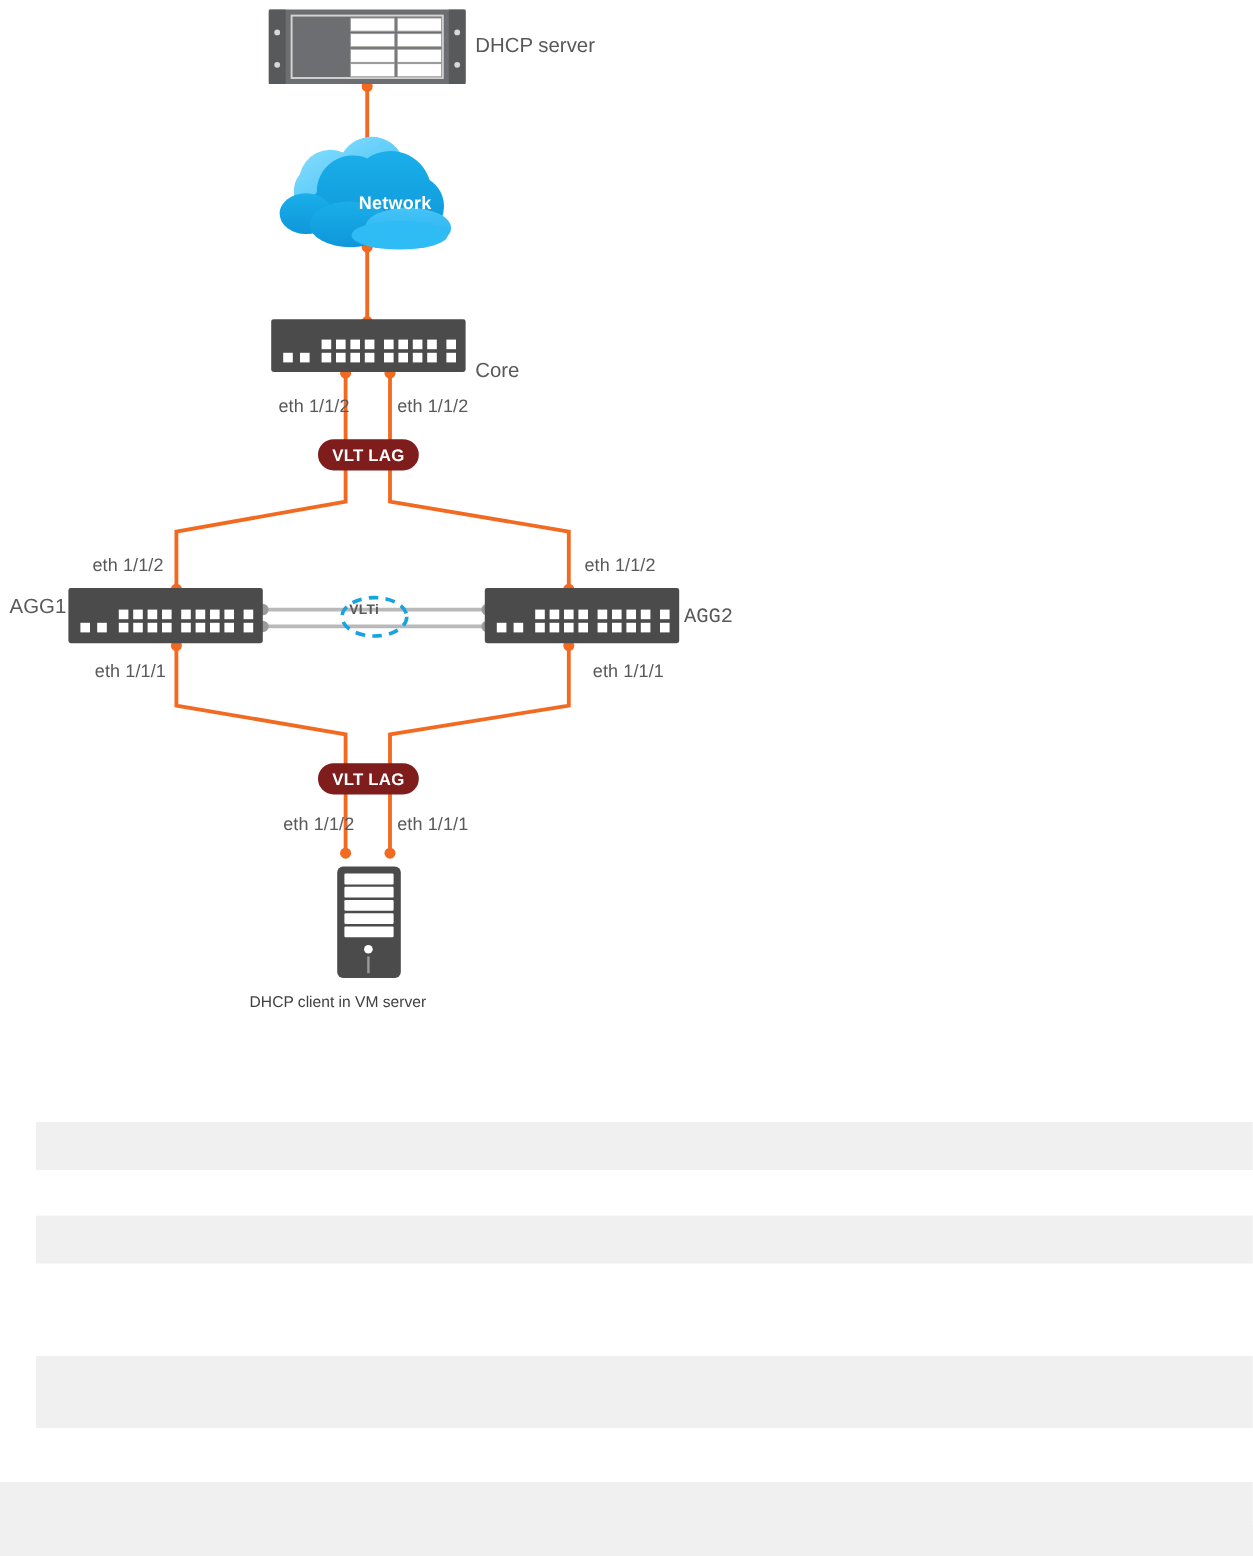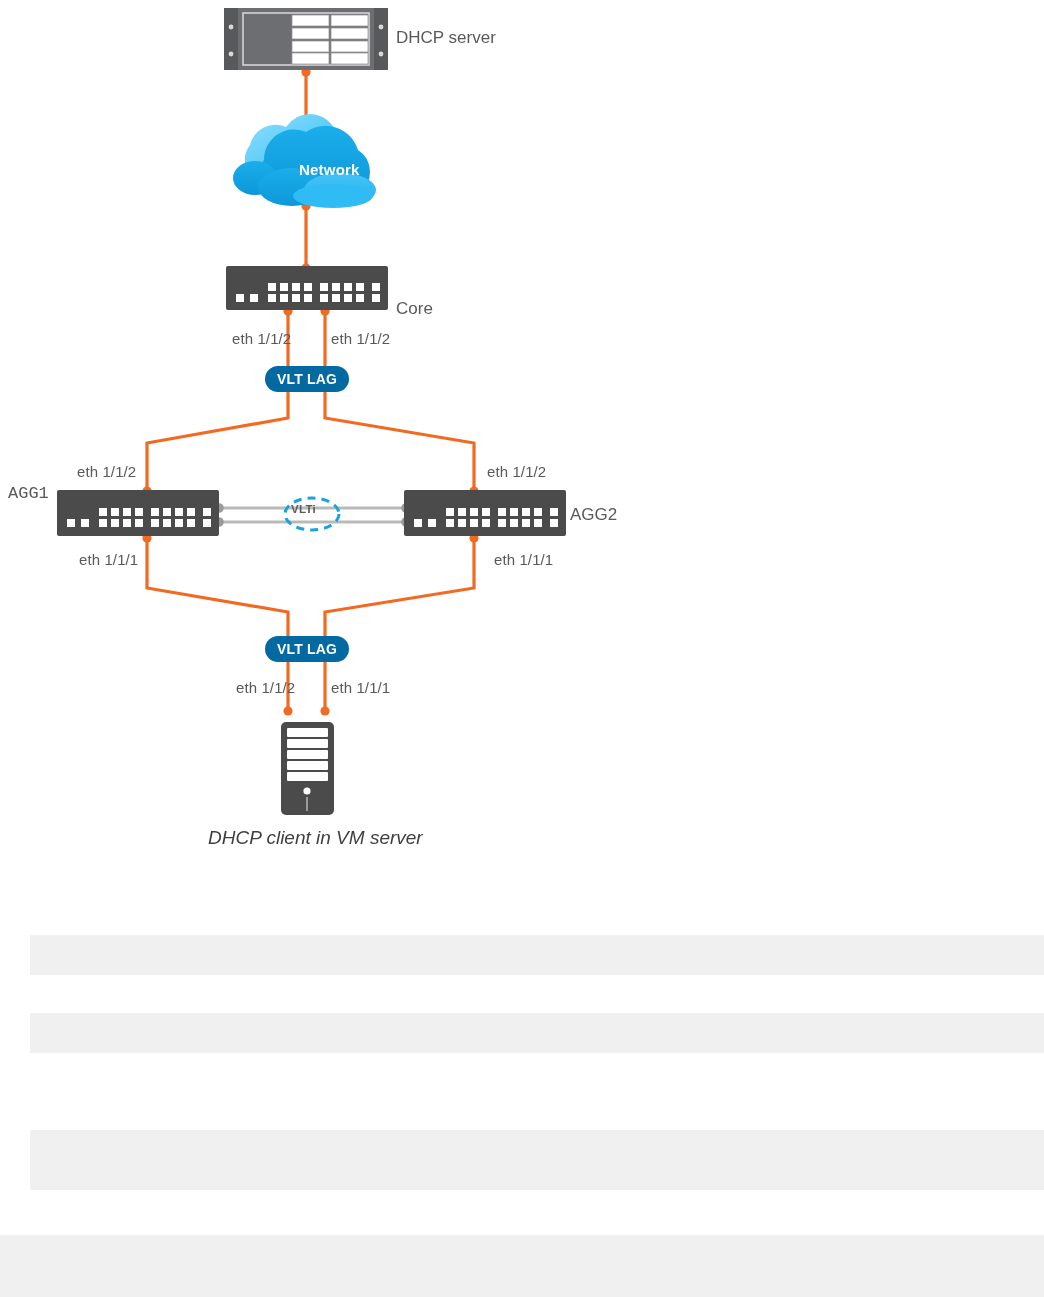--- a/index.html
+++ b/index.html
@@ -35,27 +35,26 @@
     color: #58595b;
     letter-spacing: 0.1px;
   }
   .vlti-label {
     font-size: 11.5px;
     font-weight: bold;
     color: #58595b;
     letter-spacing: 0.3px;
   }
   .caption-label {
-    font-size: 19px;
+    font-size: 13px;
     color: #3f3f3f;
-    font-style: italic;
   }
   .badge {
     position: absolute;
-    background: #0369a1;
+    background: #7f1d1d;
     color: #ffffff;
     font-size: 14px;
     font-weight: bold;
     letter-spacing: 0.2px;
     border-radius: 999px;
     display: flex;
     align-items: center;
     justify-content: center;
     height: 26px;
     width: 84px;
@@ -265,22 +264,22 @@
 <div class="txt node-label" style="left:396px; top:279px;margin-top:20px;">Core</div>
 
 <div class="txt port-label" style="left:232px; top:330px;">eth 1/1/2</div>
 <div class="txt port-label" style="left:331px; top:330px;">eth 1/1/2</div>
 
 <div class="badge" style="left:265px; top:366px;">VLT LAG</div>
 
 <div class="txt port-label" style="left:77px; top:463px;">eth 1/1/2</div>
 <div class="txt port-label" style="left:487px; top:463px;">eth 1/1/2</div>
 
-<div class="txt node-label" style="left:8px; top:484px;font-family:Liberation Mono, monospace;">AGG1</div>
-<div class="txt node-label" style="left:570px; top:505px;">AGG2</div>
+<div class="txt node-label" style="left:8px; top:496px;">AGG1</div>
+<div class="txt node-label" style="left:570px; top:505px;font-family:Liberation Mono, monospace;">AGG2</div>
 
 <div class="txt vlti-label" style="left:291px; top:503px;">VLTi</div>
 
 <div class="txt port-label" style="left:79px; top:551px;">eth 1/1/1</div>
 <div class="txt port-label" style="left:494px; top:551px;">eth 1/1/1</div>
 
 <div class="badge" style="left:265px; top:636px;">VLT LAG</div>
 
 <div class="txt port-label" style="left:236px; top:679px;">eth 1/1/2</div>
 <div class="txt port-label" style="left:331px; top:679px;">eth 1/1/1</div>

